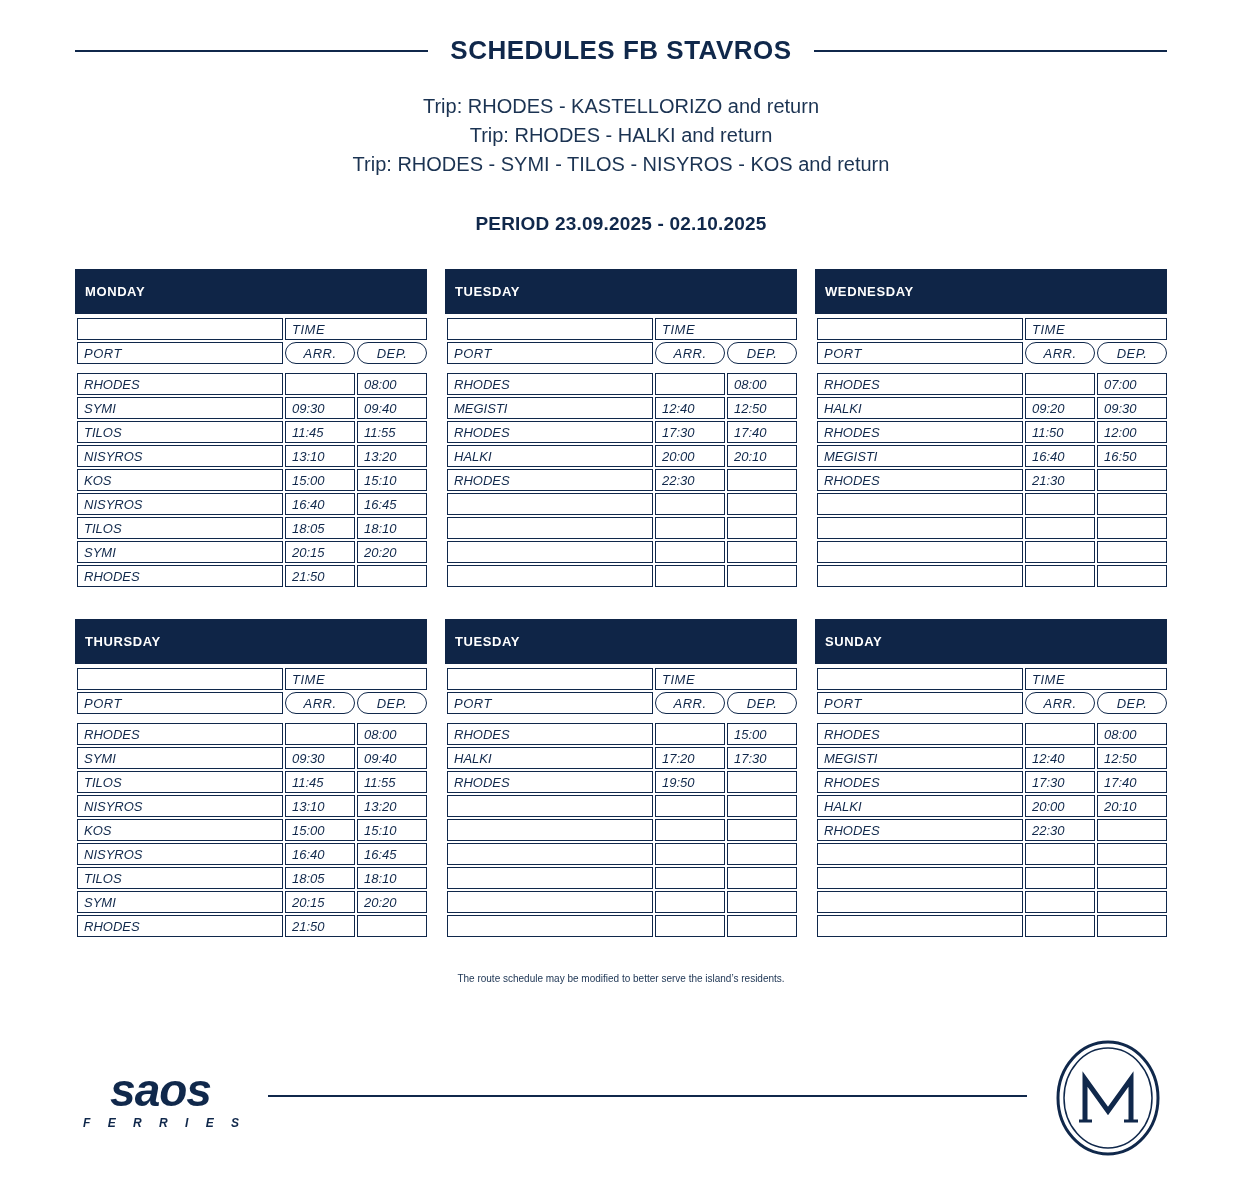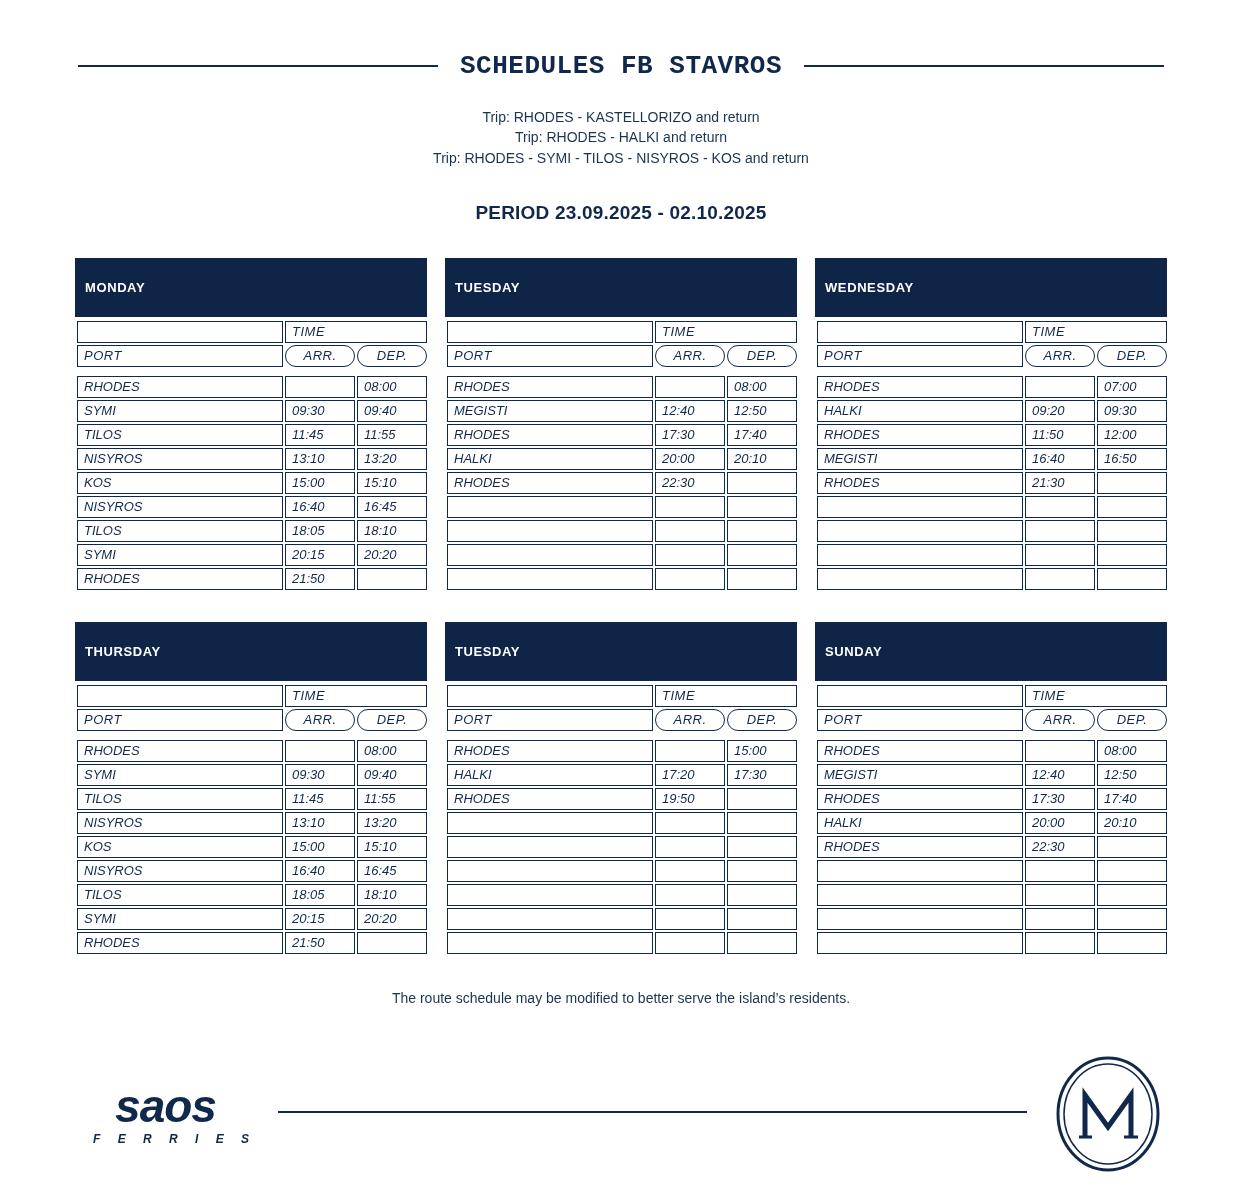--- a/index.html
+++ b/index.html
@@ -21,43 +21,42 @@
     height: 1184px;
     box-sizing: border-box;
     padding: 0 75px;
   }
 
   
   .title-row {
     display: flex;
     align-items: center;
     justify-content: center;
-    margin-top: 51px;
+    margin-top: 35px;
     gap: 22px;
-    font-family: Liberation Mono, monospace;
   }
   .title-rule {
     flex: 1 1 auto;
     height: 2px;
     background: #10284b;
     max-width: 360px;
   }
   .doc-title {
     font-size: 26px;
     font-weight: bold;
     letter-spacing: 0.5px;
     color: #10284b;
     white-space: nowrap;
   }
 
   .trips {
     margin-top: 26px;
     text-align: center;
     line-height: 1.45;
-    font-size: 14px;
+    font-size: 20px;
     color: #1b3352;
   }
   .trips div { white-space: nowrap; }
 
   .period {
     margin-top: 34px;
     text-align: center;
     font-size: 19px;
     font-weight: bold;
     color: #10284b;
@@ -75,21 +74,21 @@
   }
 
   .day-block { width: 352px; }
 
   .day-header {
     background: #0f2547;
     color: #ffffff;
     font-size: 13px;
     font-weight: bold;
     letter-spacing: 0.6px;
-    padding: 22px 10px;
+    padding: 15px 10px;
     box-sizing: border-box;
   }
 
   table.sched {
     width: 100%;
     border-collapse: separate;
     border-spacing: 2px;
     margin-top: 2px;
     table-layout: fixed;
     font-style: italic;
@@ -130,21 +129,21 @@
     border: none;
     height: 5px;
     padding: 0;
     background: transparent;
   }
 
   
   .note {
     margin-top: 34px;
     text-align: center;
-    font-size: 14px;
+    font-size: 10px;
     color: #1b3352;
   }
 
   .footer {
     position: absolute;
     left: 75px;
     right: 75px;
     bottom: 62px;
     display: flex;
     align-items: center;
@@ -162,21 +161,21 @@
     font-weight: bold;
     letter-spacing: -1px;
     color: #10284b;
   }
   .saos .sub {
     font-size: 12px;
     font-weight: bold;
     letter-spacing: 7px;
     color: #10284b;
     margin-top: 4px;
-    margin-left: 18px;
+    margin-left: 8px;
   }
   .footer-rule {
     flex: 1 1 auto;
     height: 2px;
     background: #10284b;
     margin-bottom: 4px;
   }
   .monogram {
     width: 118px;
     height: 118px;

